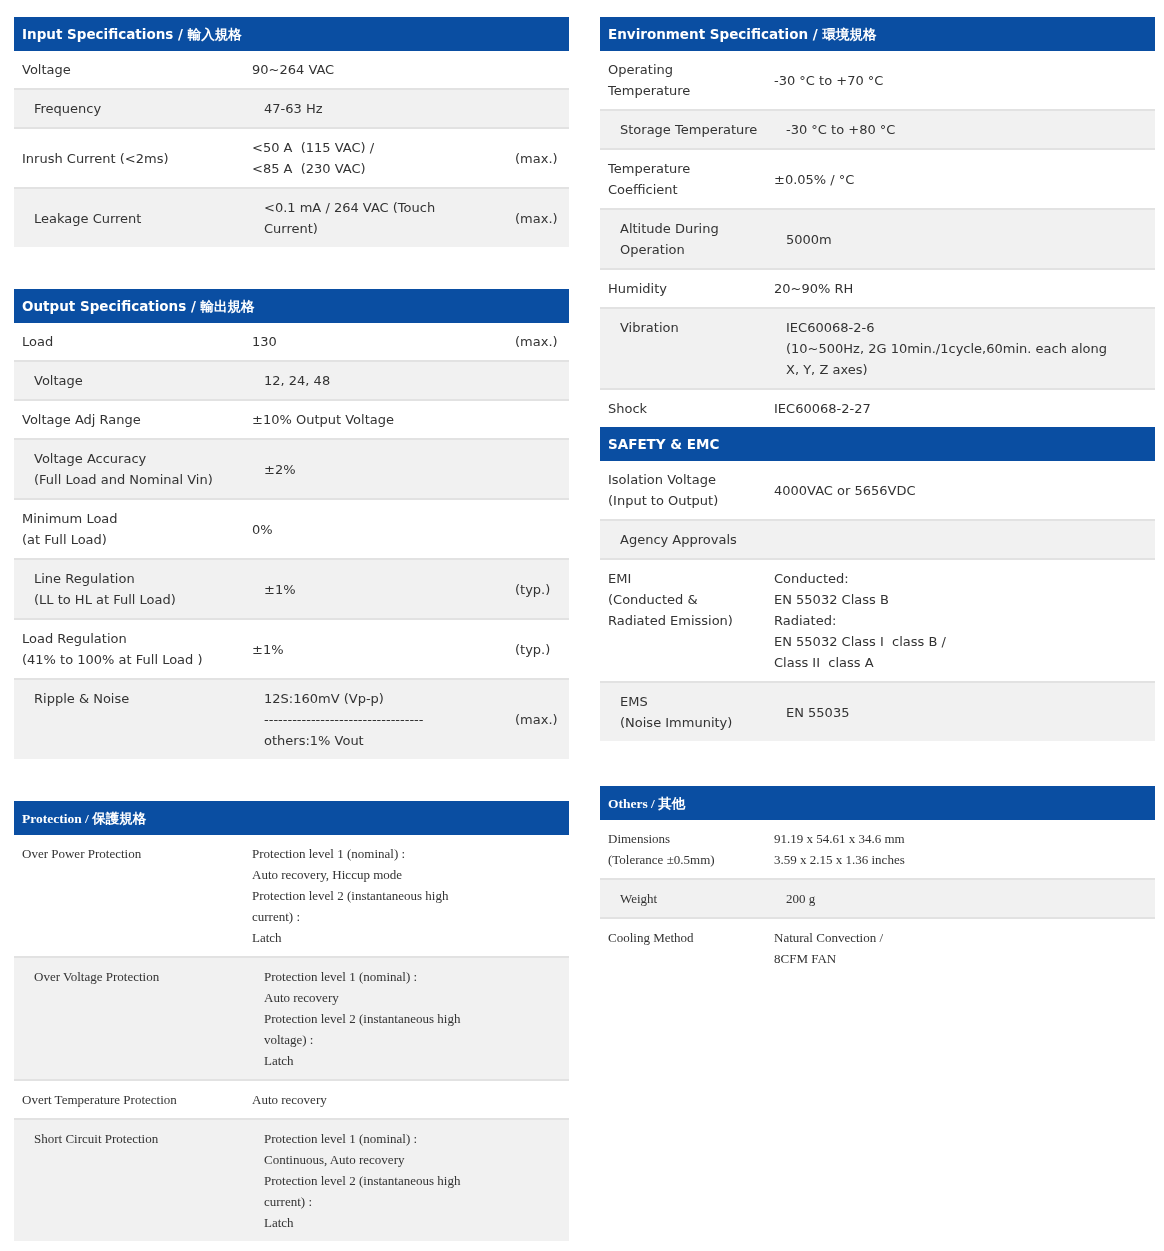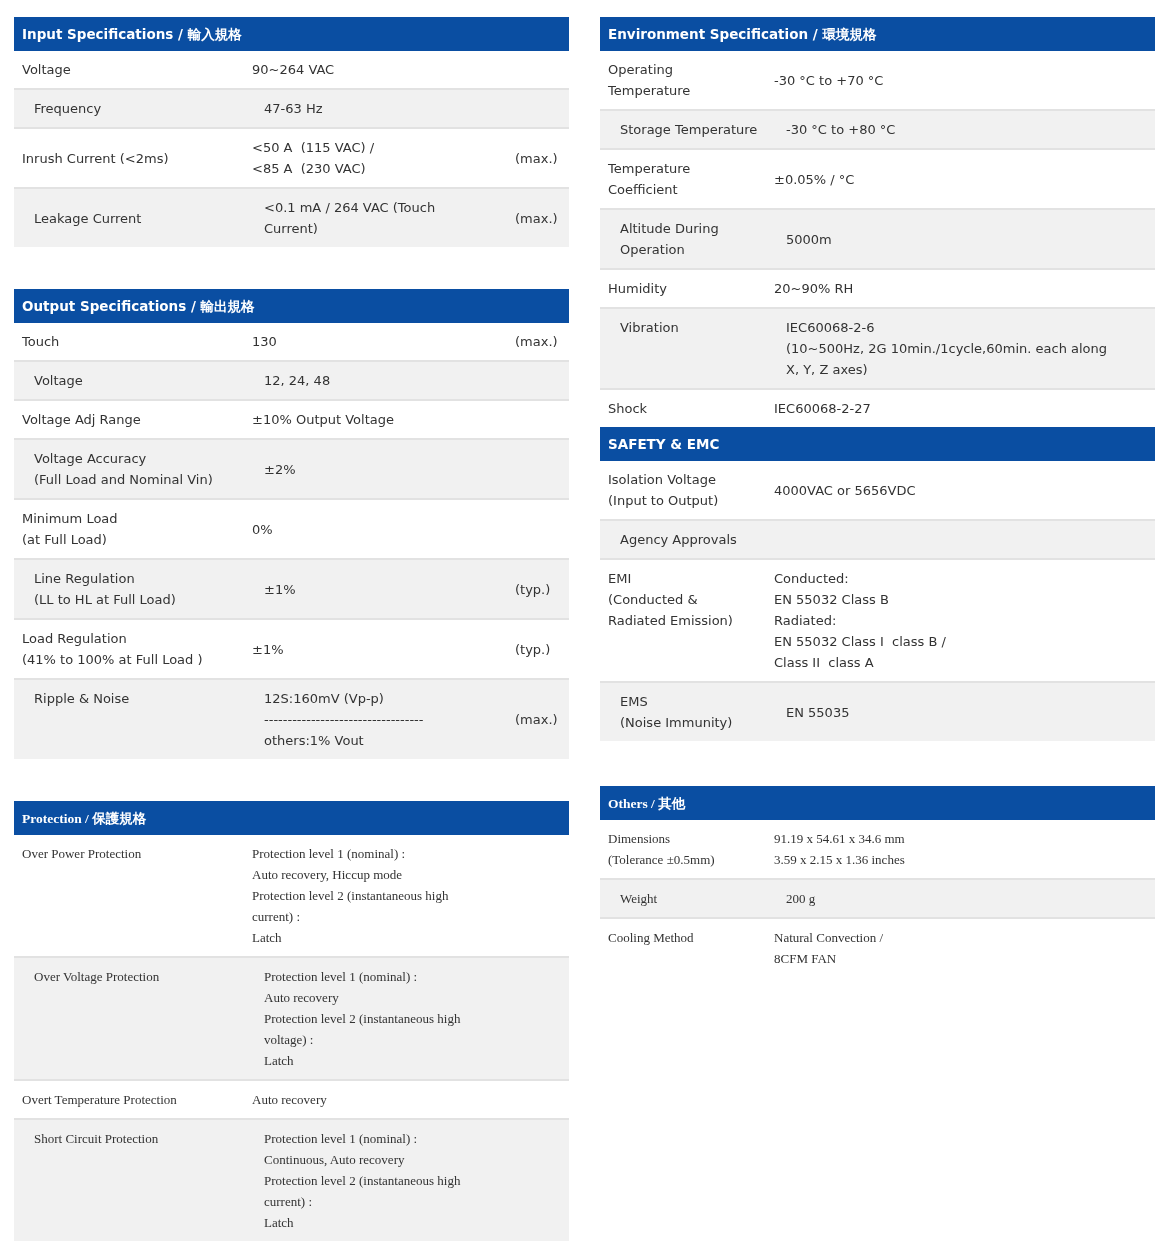--- a/index.html
+++ b/index.html
@@ -73,21 +73,21 @@
         <div class="row alt">
           <div class="cell label">Leakage Current</div>
           <div class="cell value">&lt;0.1 mA / 264 VAC (Touch
 Current)</div>
           <div class="cell note">(max.)</div>
         </div>
       </section>
     <section class="spec-table">
         <div class="tbl-header">Output Specifications / 輸出規格</div>
         <div class="row first">
-          <div class="cell label">Touch</div>
+          <div class="cell label">Load</div>
           <div class="cell value">130</div>
           <div class="cell note">(max.)</div>
         </div>
         <div class="row alt">
           <div class="cell label">Voltage</div>
           <div class="cell value">12, 24, 48</div>
         </div>
         <div class="row">
           <div class="cell label">Voltage Adj Range</div>
           <div class="cell value">±10% Output Voltage</div>

